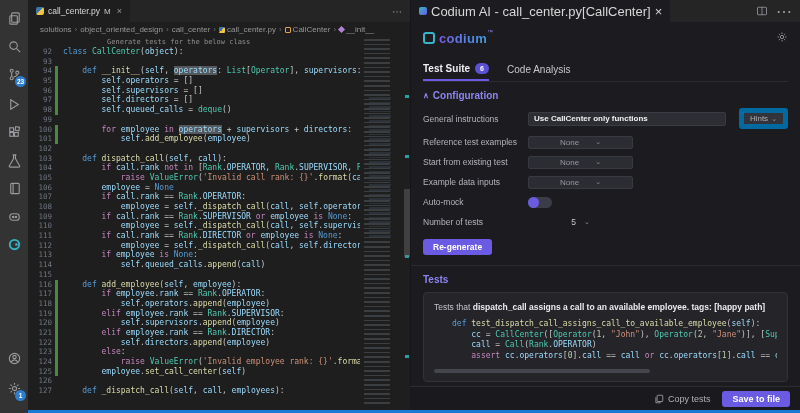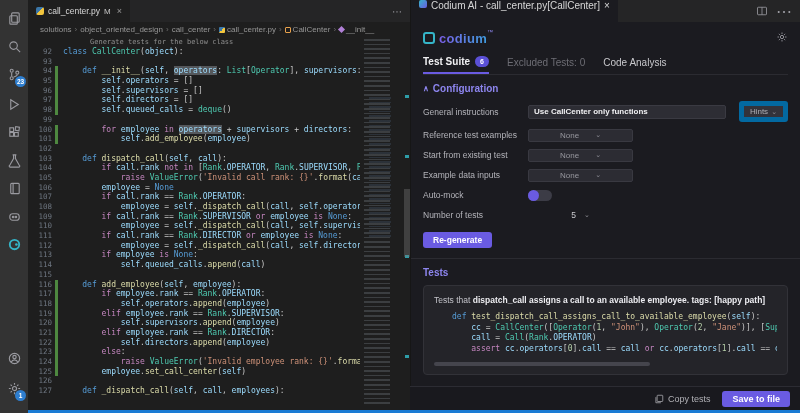--- a/index.html
+++ b/index.html
@@ -26,21 +26,21 @@
   .breadcrumb{position:absolute;left:0;top:22px;right:0;height:15px;display:flex;align-items:center;
      gap:3px;padding-left:12px;font-size:8px;color:#969696;background:#1e1e1e;white-space:nowrap;overflow:hidden}
   .bsep{color:#6b6b6b;font-size:8px}
   .crumb{display:inline-flex;align-items:center;gap:2px}
   .bic{display:inline-block;width:6px;height:6px}
   .bic.python-file-icon{background:linear-gradient(135deg,#3b77a8 0 50%,#f2c53d 50% 100%);border-radius:1px}
   .bic.class-icon{border:1px solid #e8a14c;border-radius:1px}
   .bic.method-icon{background:#b180d7;transform:rotate(45deg);width:5px;height:5px}
 
   .code-area{position:absolute;left:0;top:37px;right:0;bottom:0;overflow:hidden}
-  .codelens{height:10px;line-height:10px;font-size:7px;color:#8f8f8f;padding-left:62px;
+  .codelens{height:10px;line-height:10px;font-size:7px;color:#8f8f8f;padding-left:79px;
      font-family:"DejaVu Sans Mono",monospace}
   .cl{display:flex;height:9.7px;line-height:9.7px;font-family:"DejaVu Sans Mono",monospace;
       font-size:8px;white-space:pre;width:332px;overflow:hidden}
   .cl.cur{background:#2d2f31}
   .ln{width:24px;flex:none;text-align:right;color:#6e7681;font-size:7.5px}
   .cl.cur .ln{color:#c6c6c6}
   .bar{width:3px;flex:none;margin-left:3px}
   .cl.chg .bar{background:#4e8840}
   .codetxt{margin-left:5px;flex:none}
   .tk.d{color:#569cd6}.tk.k{color:#c586c0}.tk.f{color:#dcdcaa}.tk.c{color:#4ec9b0}
@@ -52,35 +52,35 @@
      background:repeating-linear-gradient(to bottom,rgba(165,178,190,.22) 0 1.6px,transparent 1.6px 4.6px)}
   .minimap:after{content:"";position:absolute;top:60px;height:140px;left:9px;width:22px;
      background:repeating-linear-gradient(to bottom,rgba(120,160,210,.15) 0 1.6px,transparent 1.6px 4.6px)}
   .sb-track{position:absolute;top:0;bottom:0;right:0;width:6px}
   .sb-thumb{position:absolute;right:0;top:152px;width:6px;height:68px;background:rgba(121,121,121,.38)}
   .ov-mark{position:absolute;right:1px;width:4px;height:3px;background:#2e9da8}
 
   
   .pancol{position:absolute;left:410px;top:0;width:390px;height:410px;background:#1b1b20;border-left:1px solid #161616}
   .pancol .tabbar{background:#252526}
-  .ptab{display:flex;align-items:flex-start;gap:4px;padding:0 8px;background:#1b1b20;font-size:10px;color:#d7d7d7}
+  .ptab{display:flex;align-items:center;gap:4px;padding:0 8px;background:#1b1b20;font-size:13px;color:#d7d7d7}
   .codico{width:8px;height:8px;border-radius:2px;background:linear-gradient(135deg,#35b5c8,#6a5be2)}
   .pt-icons{margin-left:auto;display:flex;align-items:center;gap:8px;padding-right:8px;color:#9a9aa0}
   .pt-icons svg{stroke:#9a9aa0;fill:none;stroke-width:1.1}
 
   .pbody{position:absolute;left:0;top:22px;right:0;bottom:27px;padding:6px 12px 0 12px;overflow:hidden}
   .brandrow{display:flex;align-items:center;height:20px}
   .brand-ico{width:12px;height:12px;border-radius:3px;border:2.5px solid #35b5c8;margin-right:4px}
   .brand-name{font-size:13px;font-weight:800;letter-spacing:.3px;
      background:linear-gradient(90deg,#7b5fe8,#3f9de0);-webkit-background-clip:text;background-clip:text;color:transparent}
   .brand-tm{font-size:6px;color:#8d85ee;align-self:flex-start;margin-top:1px}
   .gear-right{margin-left:auto}
   .gear-right svg, .actbar .gear svg{stroke:#9a9aa0;fill:none;stroke-width:1.2}
 
-  .ptabs{display:flex;align-items:center;gap:18px;height:24px;border-bottom:1px solid #2b2b31;margin-top:3px}
+  .ptabs{display:flex;align-items:center;gap:18px;height:24px;border-bottom:1px solid #2b2b31;margin-top:10px}
   .ptab-item{font-size:10px;color:#6d6d74;display:flex;align-items:center;gap:5px;height:100%;}
   .ptab-item.active{color:#f0f0f2;font-weight:700;border-bottom:2px solid #6a5be2}
   .pt-badge{background:#5b50d6;color:#fff;border-radius:7px;font-size:7px;min-width:14px;height:11px;
       line-height:11px;text-align:center;font-weight:700;padding:0 2px}
 
   .cfg-title,.tests-title{color:#8d85ee;font-size:10px;font-weight:700;margin:8px 0 7px 0;display:flex;align-items:center;gap:4px}
   .caret{font-size:8px;color:#8d85ee}
   .cfg-row{display:flex;align-items:center;margin-bottom:6px;min-height:14px}
   .cfg-label{width:105px;flex:none;font-size:8.5px;color:#b4b4ba}
   .cfg-input{width:198px;height:14px;background:#2d2d34;border:1px solid #3a3a42;border-radius:2px;
@@ -312,21 +312,20 @@
               <path d="M8 2v2M8 12v2M2 8h2M12 8h2M3.8 3.8l1.4 1.4M10.8 10.8l1.4 1.4M12.2 3.8l-1.4 1.4M5.2 10.8l-1.4 1.4"></path>
             </svg>
         </span>
       </div>
 
       <div class="ptabs">
         <span class="ptab-item active">
           <span>Test Suite</span>
           <span class="pt-badge">6</span>
         </span>
-        <span class="ptab-item">Excluded Tests: 0</span>
         <span class="ptab-item" style="color:#c8c8cc">Code Analysis</span>
       </div>
 
       <div class="cfg-title">
         <span class="caret">∧</span>
         <span>Configuration</span>
       </div>
 
       <div class="cfg-row">
         <span class="cfg-label">General instructions</span>

